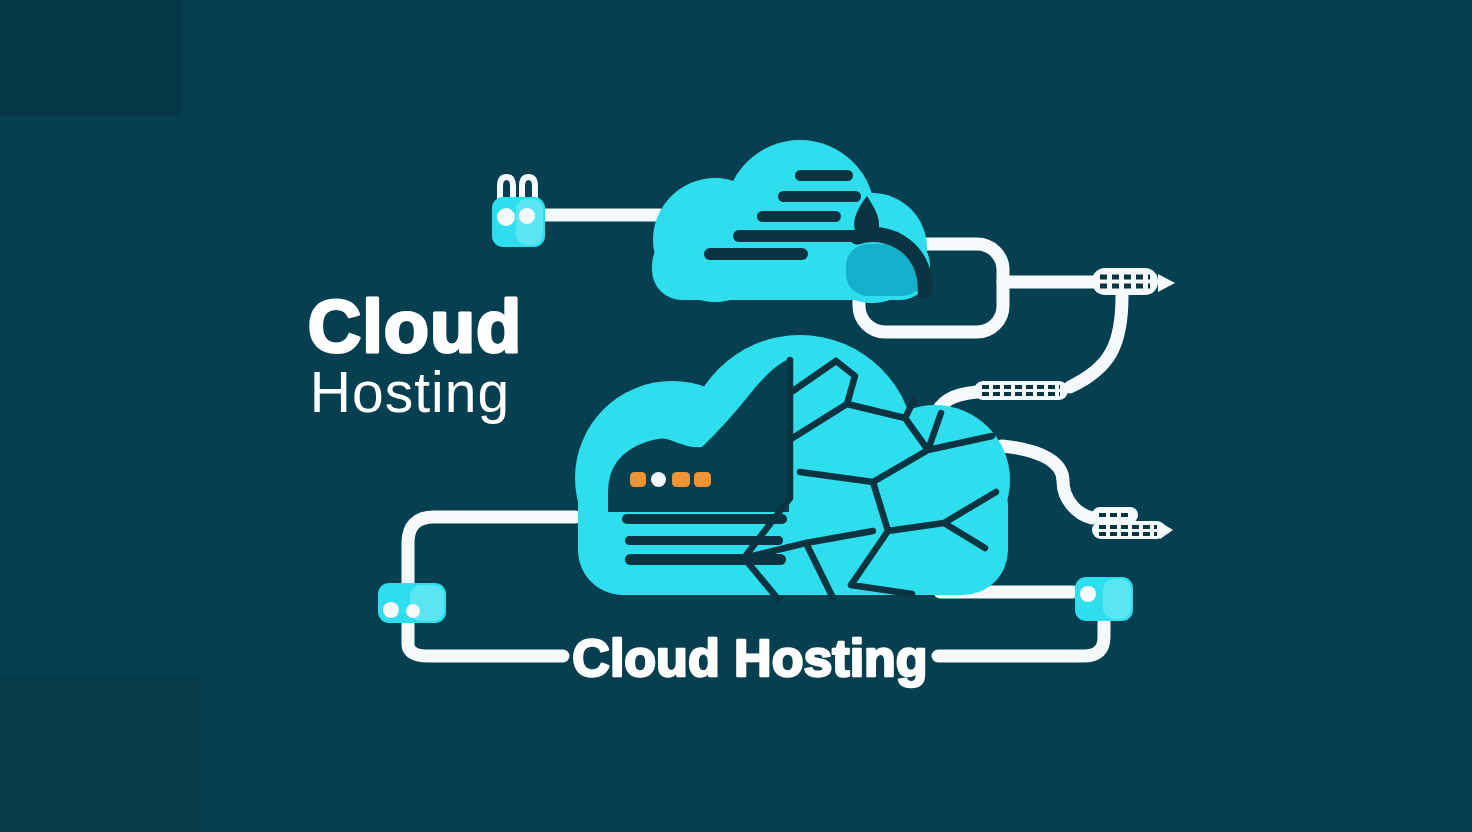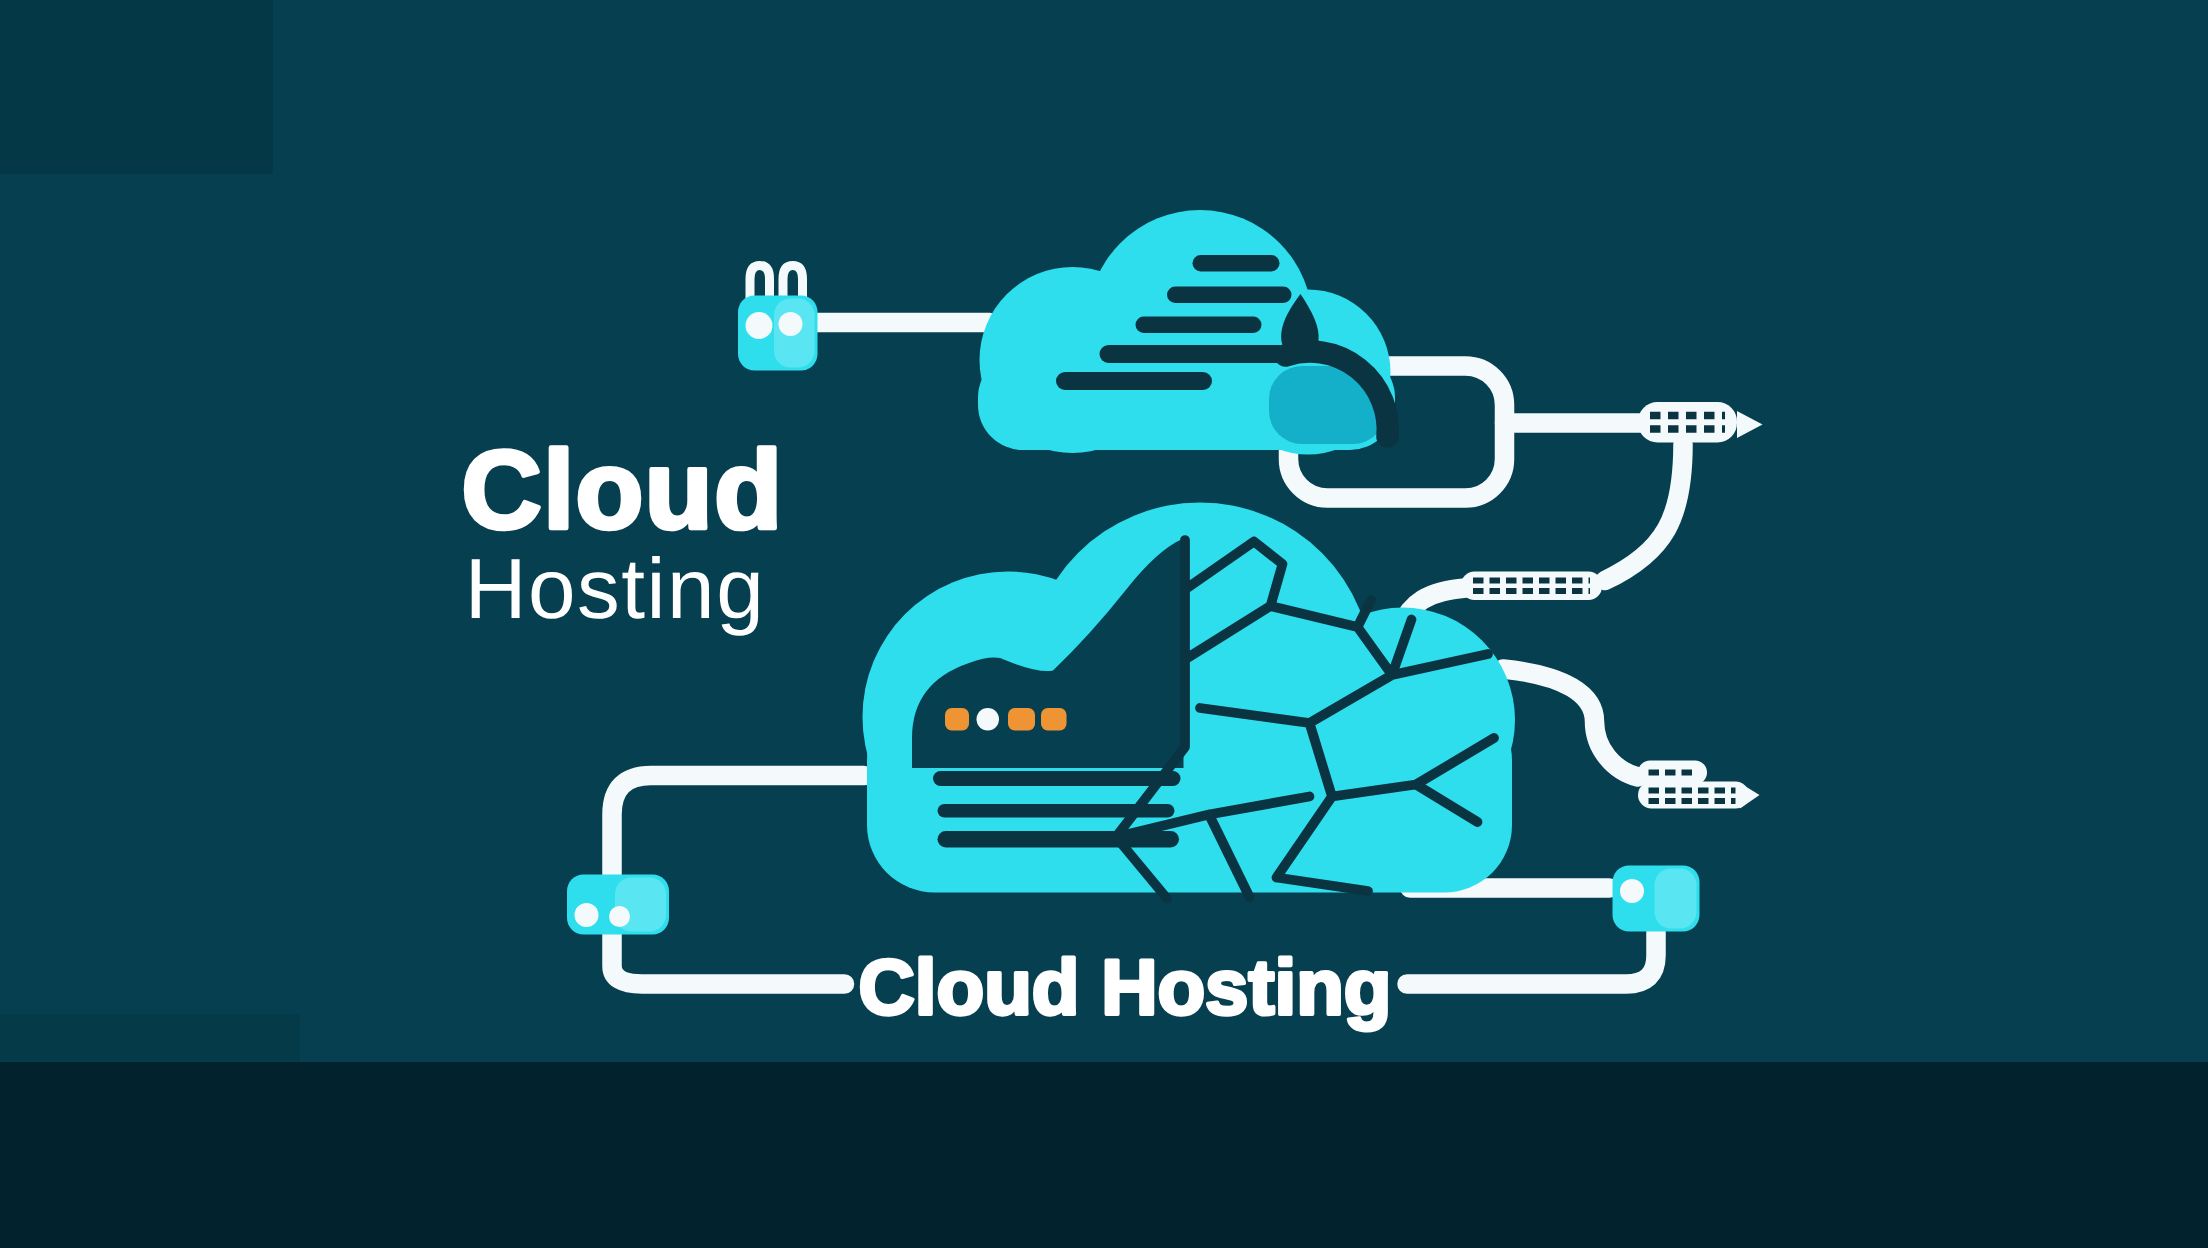--- a/index.html
+++ b/index.html
@@ -1,16 +1,16 @@
 <!DOCTYPE html>
 <html style="--background: #063F4F; --cloud-cyan: #2EDEED; --cloud-cyan-deep: #14AFC9; --ink-dark: #0B3442; --accent-orange: #EE9434; --line-white: #F4FAFB; --text-white: #FFFFFF;"><head>
 <meta charset="utf-8">
 <style>
   html,body{margin:0;padding:0;background:#02222e;}
-  .stage{position:relative;width:1472px;height:708px;overflow:hidden;background:var(--background,#063F4F);}
+  .stage{position:relative;width:1472px;height:832px;overflow:hidden;background:var(--background,#063F4F);}
   svg{display:block;width:1472px;height:832px;}
   .bg{fill:var(--background,#063F4F);}
   .shade{fill:#000;}
   .cyan{fill:var(--cloud-cyan,#2EDEED);}
   .deep{fill:var(--cloud-cyan-deep,#14AFC9);}
   .ink{fill:var(--ink-dark,#0B3442);}
   .ink-line{stroke:var(--ink-dark,#0B3442);fill:none;stroke-linecap:round;}
   .orange{fill:var(--accent-orange,#EE9434);}
   .wline{stroke:var(--line-white,#F4FAFB);stroke-width:13;fill:none;stroke-linecap:round;stroke-linejoin:round;}
   .wthin{stroke:var(--line-white,#F4FAFB);stroke-width:6;fill:none;stroke-linecap:round;}

